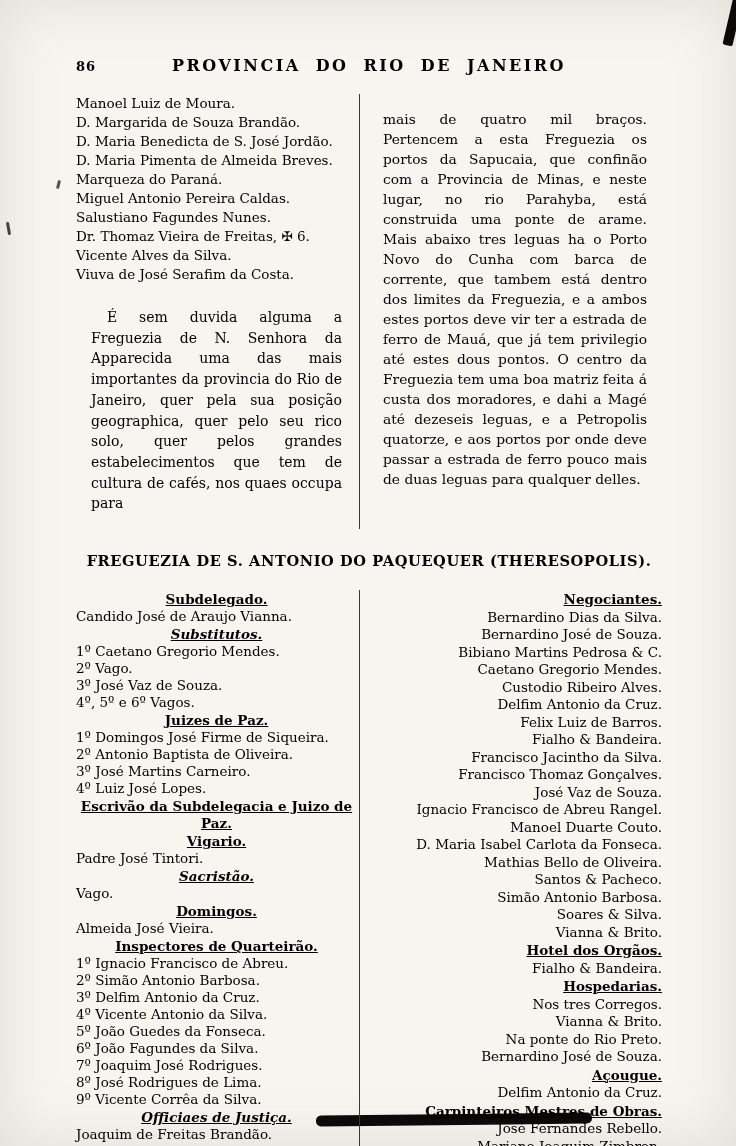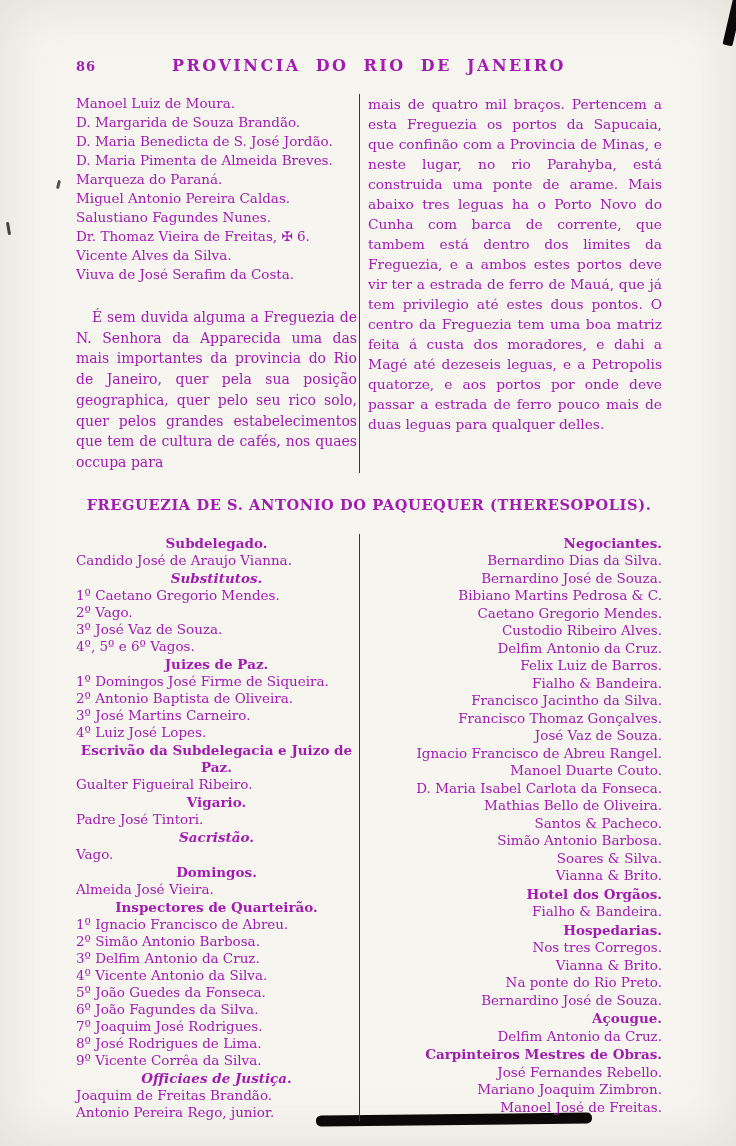--- a/index.html
+++ b/index.html
@@ -4,21 +4,21 @@
 <style>
   html, body { margin: 0; padding: 0; }
   body { background: #dedcd6; }
   .page {
     position: relative;
     width: 736px;
     height: 1146px;
     background: #f6f5f0;
     box-shadow: inset 0 0 60px rgba(120,115,100,0.18);
     font-family: "DejaVu Serif", "Liberation Serif", serif;
-    color: #a21caf;
+    color: #000000;
     overflow: hidden;
   }
   .content { position: absolute; left: 76px; top: 56px; width: 586px; }
 
   
   .page-header { position: relative; height: 22px; }
   .page-number {
     position: absolute; left: 0; top: 3px;
     font-weight: bold; font-size: 13px; letter-spacing: 1px;
   }
@@ -30,37 +30,37 @@
 
   
   .two-col { display: flex; align-items: stretch; }
   .top-section { margin-top: 16px; justify-content: center; }
   .col-left { width: 283px; padding-right: 2px; box-sizing: border-box; }
   .col-right { flex: 1; }
   .bordered { border-left: 1px solid #3a3733; padding-left: 8px; }
 
   .name-list .entry { font-size: 13.5px; line-height: 19px; white-space: nowrap; }
 
-  .para { margin: 0; font-size: 14px; line-height: 20.7px; text-align: justify; }
+  .para { margin: 15px; font-size: 14px; line-height: 20.7px; text-align: justify; }
   .para.indent { margin-top: 23px; text-indent: 16px; }
   .col-right .para { font-size: 13.8px; line-height: 20px; }
 
   .section-heading {
     margin: 23px 0 0 0;
     text-align: center;
     font-weight: bold;
     font-size: 14.6px;
     letter-spacing: 0.6px;
   }
 
   .directory { margin-top: 21px; }
   .dir .entry { font-size: 13.5px; line-height: 17px; }
   .dir .col-heading {
     font-size: 13.5px; line-height: 17px;
-    font-weight: bold; text-align: center; margin-top: 1px;
+    font-weight: bold; text-align: center; margin-top: 1px; text-decoration: underline;
   }
   .dir .col-heading.italic { font-style: italic; }
   .dir-right .entry, .dir-right .col-heading { line-height: 17.5px; text-align: right; }
 
   
   .artifact { position: absolute; background: #0b0a09; }
   .artifact.corner {
     right: -2px; top: -4px; width: 10px; height: 50px;
     transform: rotate(13deg); border-radius: 2px;
   }
@@ -125,21 +125,20 @@
           <div class="entry">1º Caetano Gregorio Mendes.</div>
           <div class="entry">2º Vago.</div>
           <div class="entry">3º José Vaz de Souza.</div>
           <div class="entry">4º, 5º e 6º Vagos.</div>
           <div class="col-heading">Juizes de Paz.</div>
           <div class="entry">1º Domingos José Firme de Siqueira.</div>
           <div class="entry">2º Antonio Baptista de Oliveira.</div>
           <div class="entry">3º José Martins Carneiro.</div>
           <div class="entry">4º Luiz José Lopes.</div>
           <div class="col-heading">Escrivão da Subdelegacia e Juizo de Paz.</div>
-          <div class="entry">Gualter Figueiral Ribeiro.</div>
           <div class="col-heading">Vigario.</div>
           <div class="entry">Padre José Tintori.</div>
           <div class="col-heading italic">Sacristão.</div>
           <div class="entry">Vago.</div>
           <div class="col-heading">Domingos.</div>
           <div class="entry">Almeida José Vieira.</div>
           <div class="col-heading">Inspectores de Quarteirão.</div>
           <div class="entry">1º Ignacio Francisco de Abreu.</div>
           <div class="entry">2º Simão Antonio Barbosa.</div>
           <div class="entry">3º Delfim Antonio da Cruz.</div>

